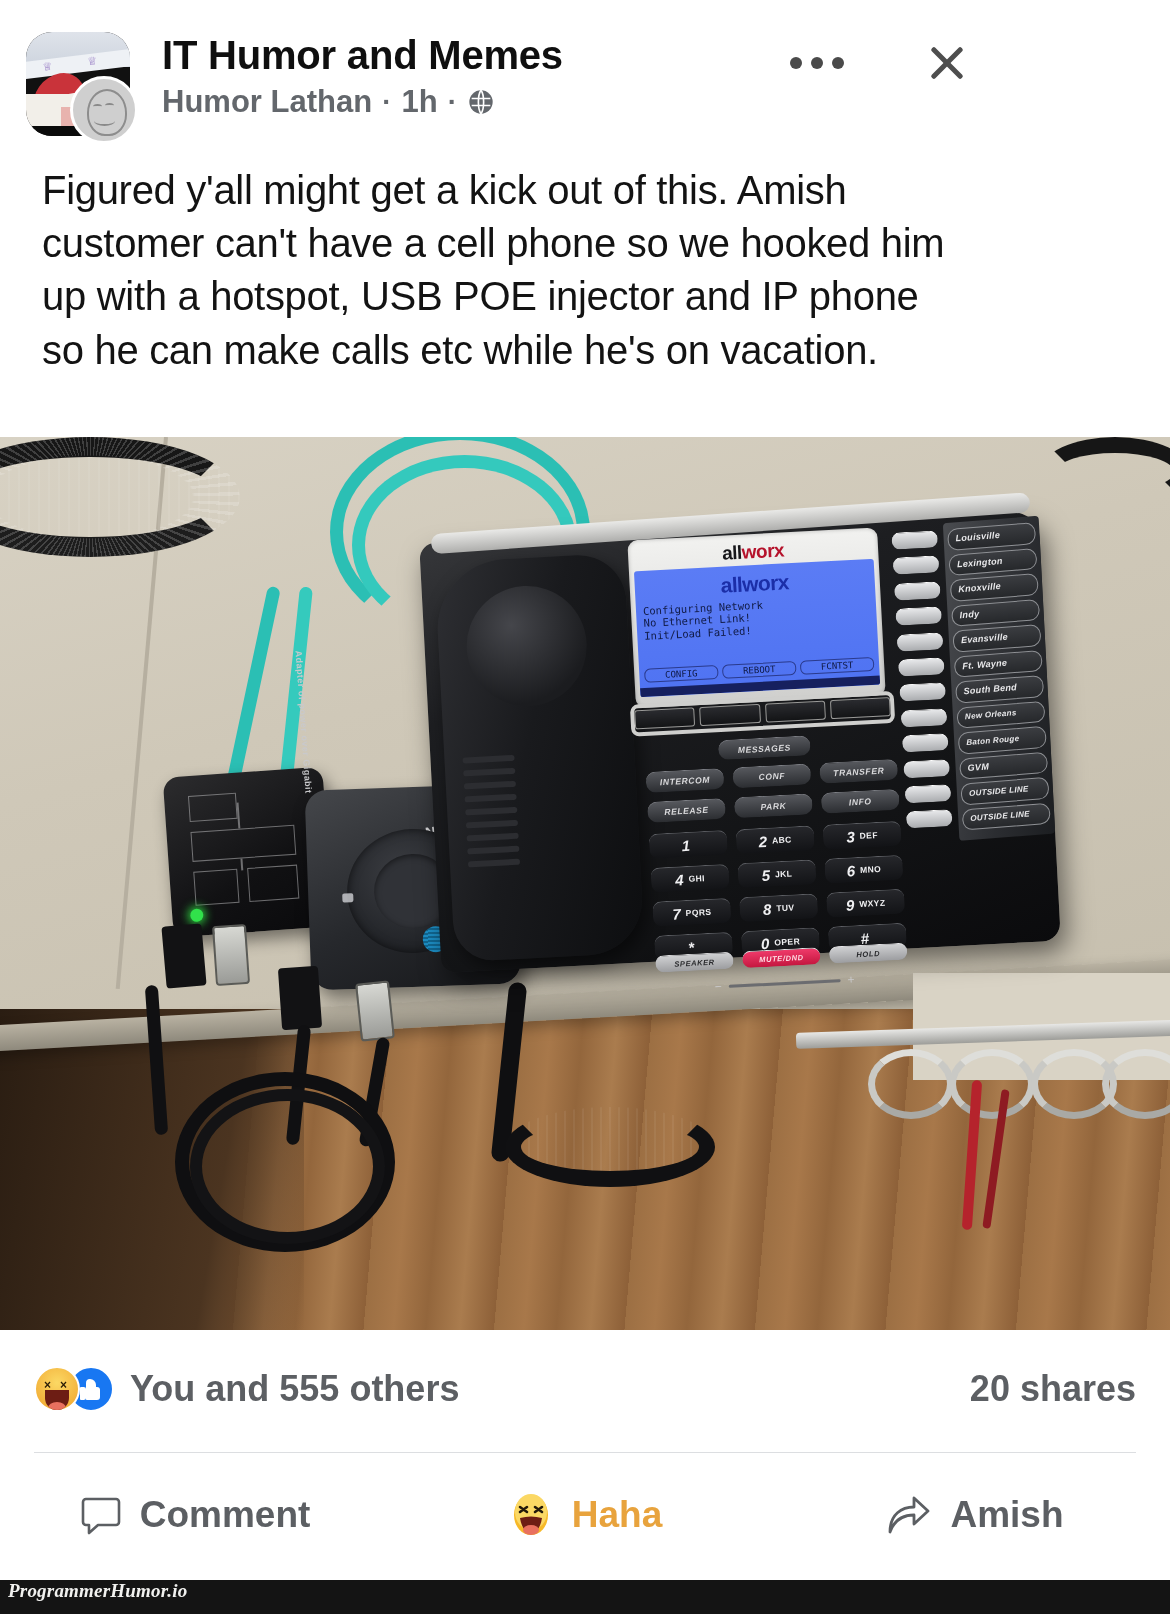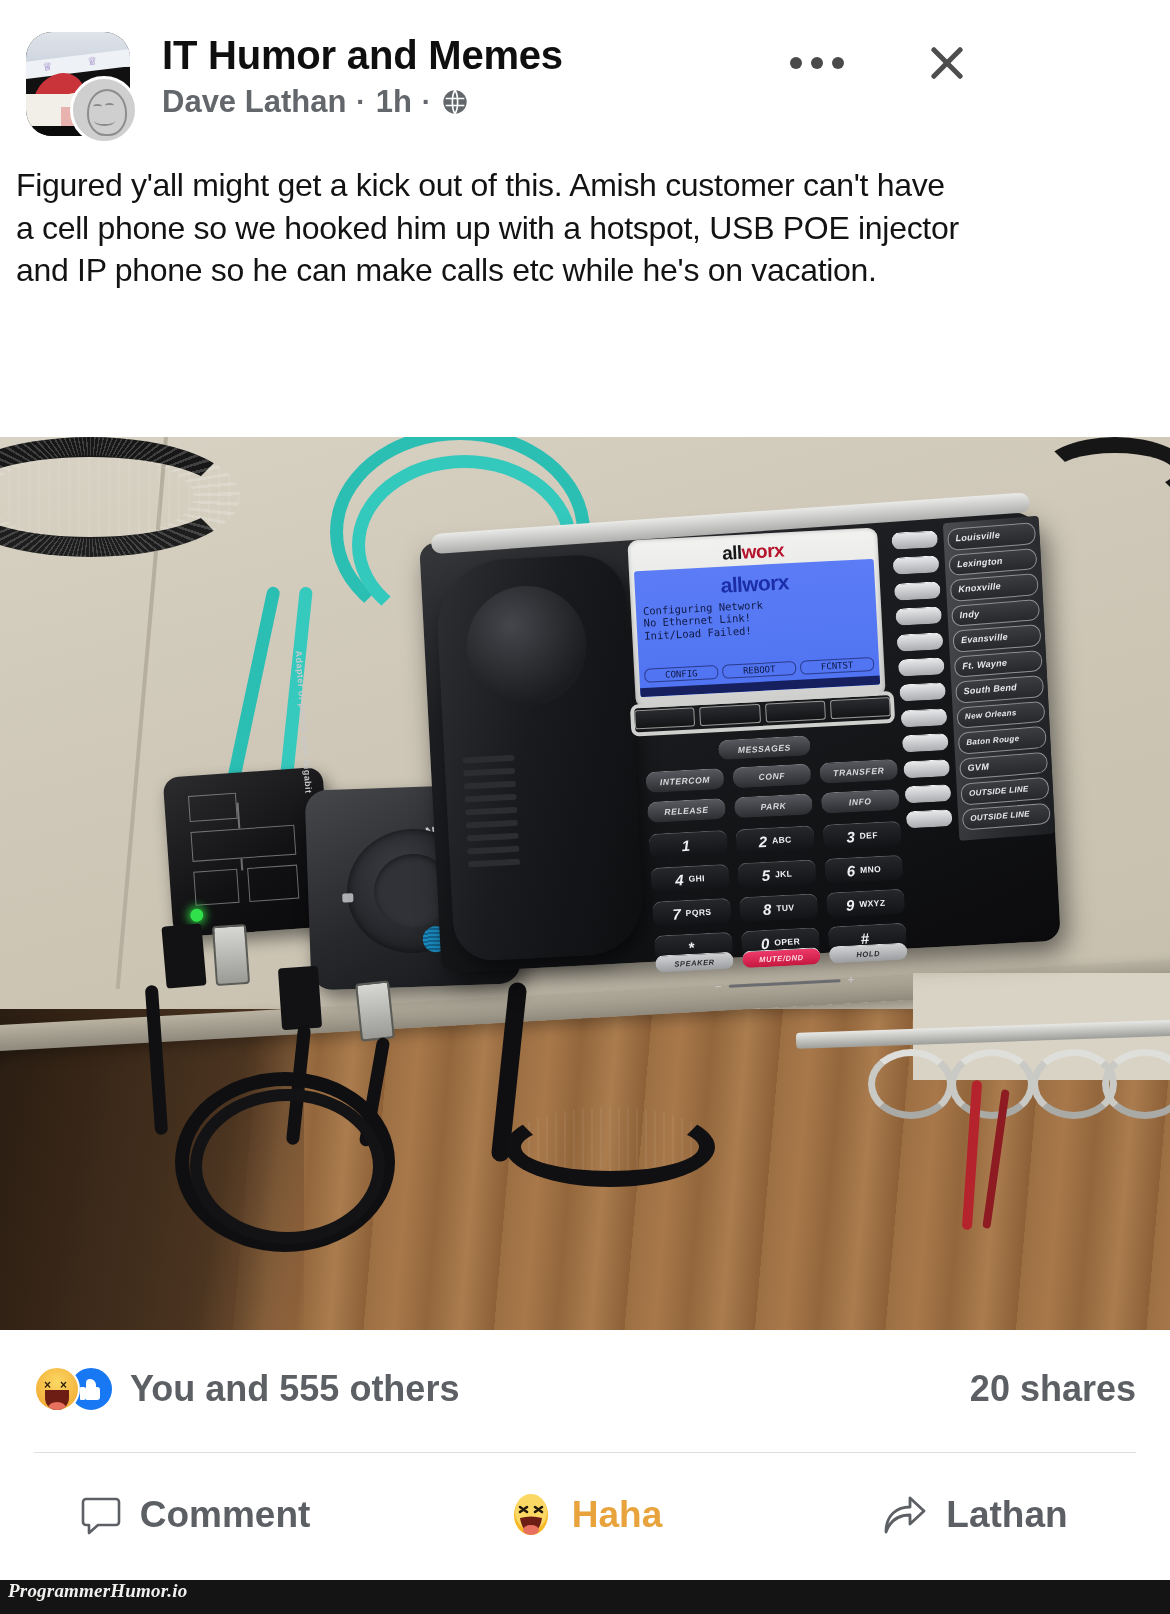--- a/index.html
+++ b/index.html
@@ -66,22 +66,22 @@
   .close-x { width: 50px; height: 50px; position: relative; }
   .close-x:before, .close-x:after {
     content:""; position:absolute; left: 50%; top: 4px; width: 5px; height: 42px;
     background:#4e4e4e; border-radius: 2px;
   }
   .close-x:before { transform: translateX(-50%) rotate(45deg); }
   .close-x:after  { transform: translateX(-50%) rotate(-45deg); }
 
   
   .post-text {
-    padding: 4px 30px 0 16px;
-    font-size: 32px; line-height: 1.33; color: #131313; font-weight: 400;
+    padding: 4px 30px 0 42px;
+    font-size: 40px; line-height: 1.33; color: #131313; font-weight: 400;
     letter-spacing: -0.3px;
   }
 
   
   .photo {
     position: absolute; left: 0; top: 437px; width: 1170px; height: 893px;
     overflow: hidden; background: #cdc6b6;
   }
   .desk {
     position:absolute; left:0; top:0; width:100%; height:68%;
@@ -403,21 +403,21 @@
           <div class="face-eye l"></div>
             <div class="face-eye r"></div>
           <div class="face-mouth"></div>
         </div>
       </div>
     </div>
 
     <div class="headmeta">
       <div class="group-name">IT Humor and Memes</div>
       <div class="subline">
-        <span>Dave Lathan</span>
+        <span>Humor Lathan</span>
         <span class="dot-sep">·</span>
         <span>1h</span>
         <span class="dot-sep">·</span>
         <span class="globe-icon">
           <svg viewBox="0 0 24 24" width="28" height="28">
             <circle cx="12" cy="12" r="10" fill="#63676c"></circle>
             <path d="M4 9h16M4 15h16M12 2c3 4 3 16 0 20M12 2c-3 4-3 16 0 20" stroke="#fff" stroke-width="1.4" fill="none"></path>
           </svg>
         </span>
       </div>
@@ -694,20 +694,20 @@
         </svg>
       </span>
       <span class="action-label active">Haha</span>
     </div>
     <div class="action">
       <span class="shr-icon">
         <svg viewBox="0 0 46 42" width="46" height="42">
           <path d="M4 38 C4 20 16 13 28 13 l0 -9 l14 13 l-14 13 l0 -9 C16 21 8 27 4 38z" fill="none" stroke="#5c5f63" stroke-width="2.8" stroke-linejoin="round"></path>
         </svg>
       </span>
-      <span class="action-label">Lathan</span>
+      <span class="action-label">Amish</span>
     </div>
   </div>
 
   <div class="watermark">
     <span>ProgrammerHumor.io</span>
   </div>
 </div>
 
 </body></html>

